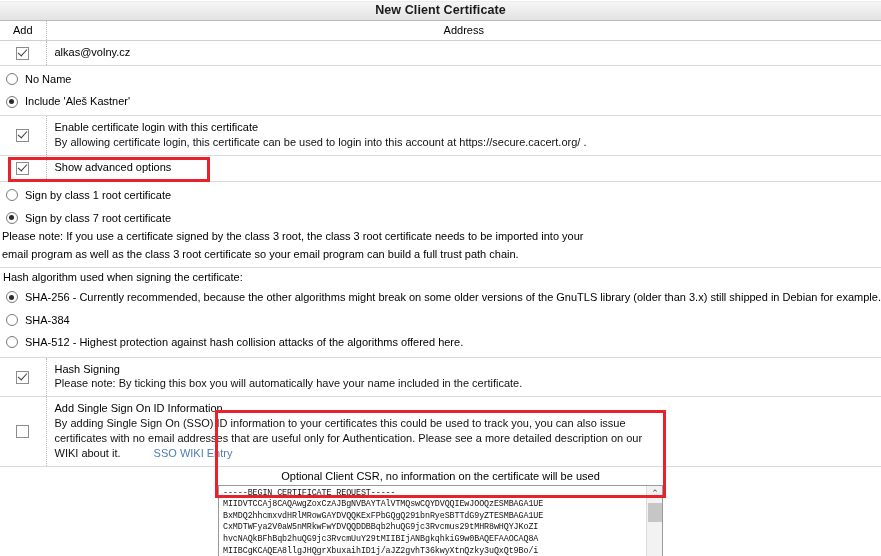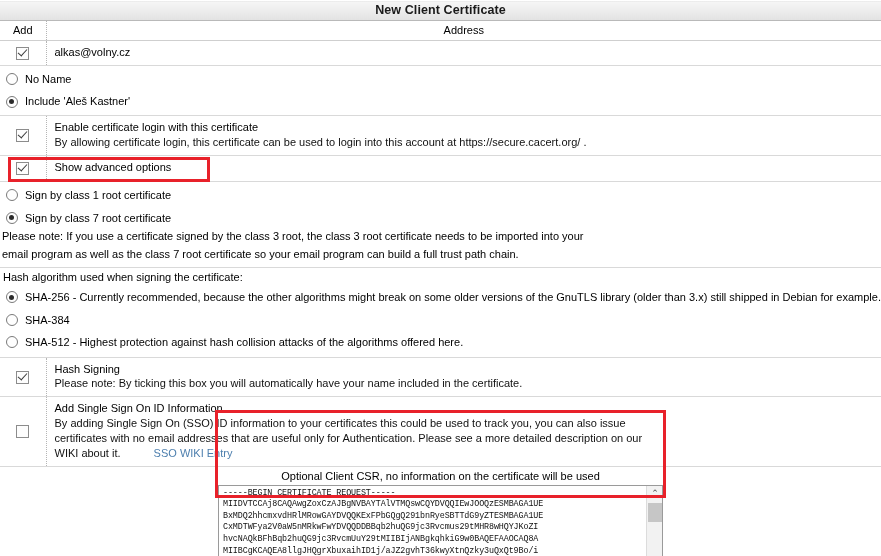--- a/index.html
+++ b/index.html
@@ -243,21 +243,21 @@
         <td colspan="2" style="padding:2px 0 2px 0;">
           <div class="radio-line">
             <span class="radio"></span>
             <span class="lbl">Sign by class 1 root certificate</span>
           </div>
           <div class="radio-line">
             <span class="radio sel"></span>
             <span class="lbl">Sign by class 7 root certificate</span>
           </div>
           <div class="note">Please note: If you use a certificate signed by the class 3 root, the class 3 root certificate needs to be imported into your</div>
-          <div class="note">email program as well as the class 7 root certificate so your email program can build a full trust path chain.</div>
+          <div class="note">email program as well as the class 3 root certificate so your email program can build a full trust path chain.</div>
         </td>
       </tr>
 
       <tr class="row">
         <td colspan="2" style="padding:3px 0 3px 0;">
           <div style="padding:0 0 3px 3px;">Hash algorithm used when signing the certificate:</div>
           <div class="radio-line">
             <span class="radio sel"></span>
             <span class="lbl">SHA-256 - Currently recommended, because the other algorithms might break on some older versions of the GnuTLS library (older than 3.x) still shipped in Debian for example.</span>
           </div>

